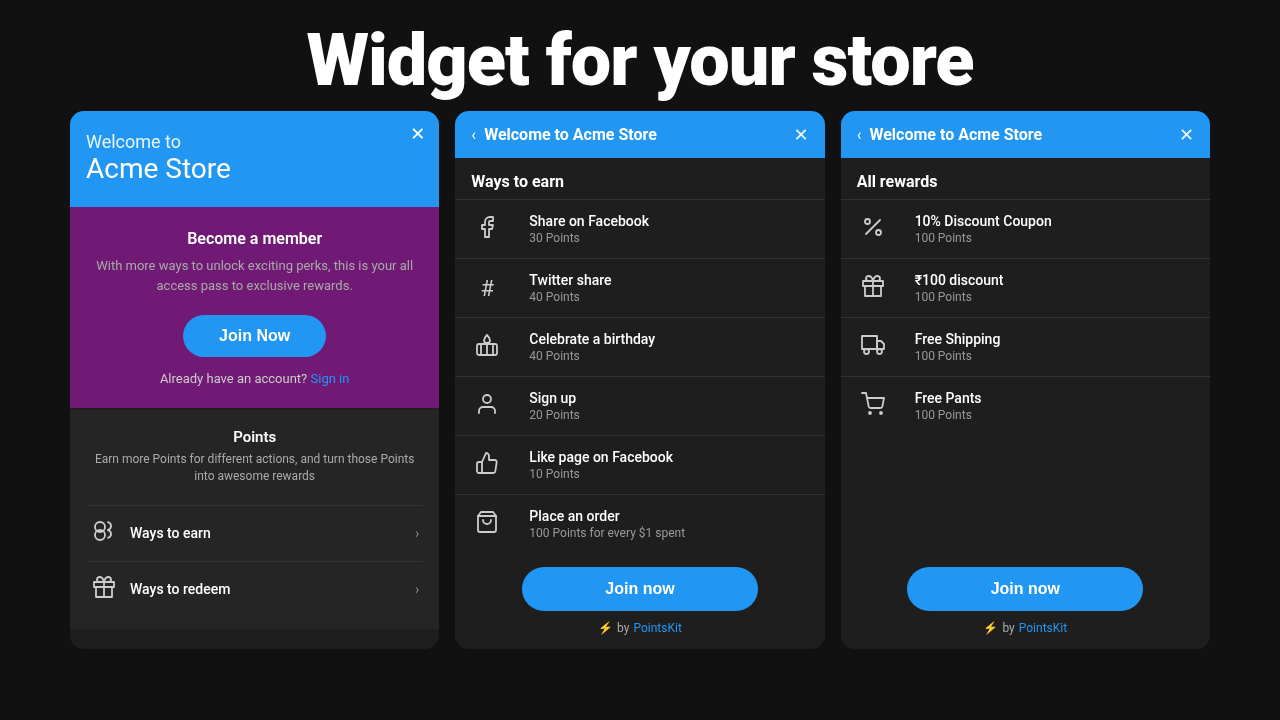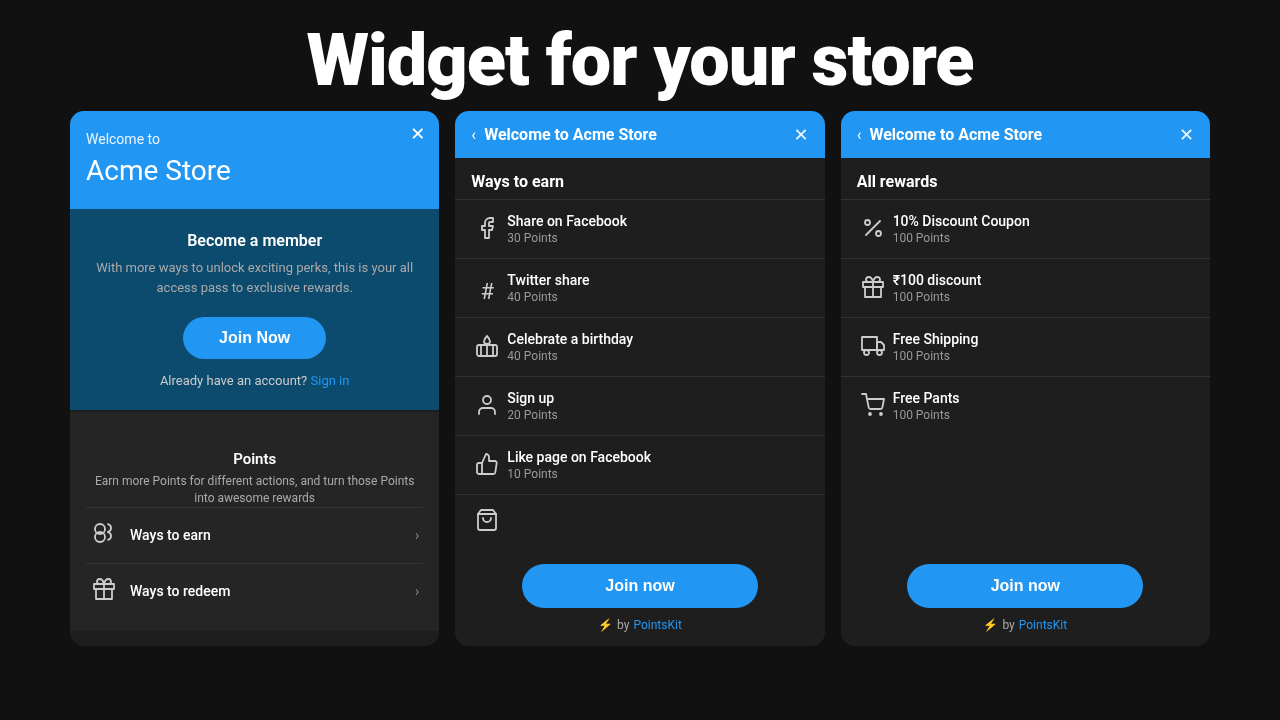--- a/index.html
+++ b/index.html
@@ -95,32 +95,32 @@
       top: 12px;
       right: 14px;
       background: none;
       border: none;
       color: #fff;
       font-size: 18px;
       cursor: pointer;
     }
 
     .widget1-subtitle {
-      font-size: 14px;
+      font-size: 18px;
       opacity: 0.9;
-      margin-bottom: 7px;
+      margin-bottom: 0;
     }
 
     .widget1-title {
       font-size: 28px;
       font-weight: 400;
     }
 
     .widget1-body {
-      background: #0c4a6e;
+      background: #701a75;
       padding: 22px 16px;
       text-align: center;
     }
 
     .widget1-section-title {
       color: #fff;
       font-size: 16px;
       font-weight: 600;
       margin-bottom: 8px;
     }
@@ -161,29 +161,28 @@
       padding: 18px 16px 12px 16px;
       margin-top: 2px;
     }
 
     .points-title {
       color: #fff;
       font-size: 15px;
       font-weight: 600;
       text-align: center;
       margin-bottom: 5px;
-      margin-top: 20px;
     }
 
     .points-desc {
       color: #aaa;
       font-size: 12px;
       text-align: center;
       line-height: 1.4;
-      margin-bottom: 0;
+      margin-bottom: 20px;
     }
 
     .nav-item {
       display: flex;
       align-items: center;
       justify-content: space-between;
       padding: 13px 4px;
       border-top: 1px solid #333;
       cursor: pointer;
     }
@@ -215,22 +214,22 @@
     
     .section-heading {
       color: #fff;
       font-size: 16px;
       font-weight: 700;
       padding: 14px 16px 8px 16px;
     }
 
     .list-item {
       display: flex;
-      align-items: flex-end;
-      gap: 4px;
+      align-items: center;
+      gap: 26px;
       padding: 13px 16px;
       border-top: 1px solid #333;
       cursor: pointer;
     }
 
     .list-icon {
       font-size: 22px;
       color: #ccc;
       width: 32px;
       text-align: center;
@@ -441,20 +440,24 @@
       </div>
 
       <div class="list-item">
         <div class="list-icon">
           <svg class="svg-icon" viewBox="0 0 24 24">
               <path d="M6 2L3 6v14a2 2 0 0 0 2 2h14a2 2 0 0 0 2-2V6l-3-4z"></path>
               <line x1="3" y1="6" x2="21" y2="6"></line>
               <path d="M16 10a4 4 0 0 1-8 0"></path>
             </svg>
         </div>
+        <div class="list-item-text">
+          <span class="list-item-title">Place an order</span>
+          <span class="list-item-sub">100 Points for every $1 spent</span>
+        </div>
       </div>
     </div>
 
     <div class="widget-footer">
       <button class="join-now-btn-full">Join now</button>
       <div class="powered-by">
         <span class="powered-lightning">⚡</span>
         <span>by</span>
         <a class="powered-by-link">PointsKit</a>
       </div>

